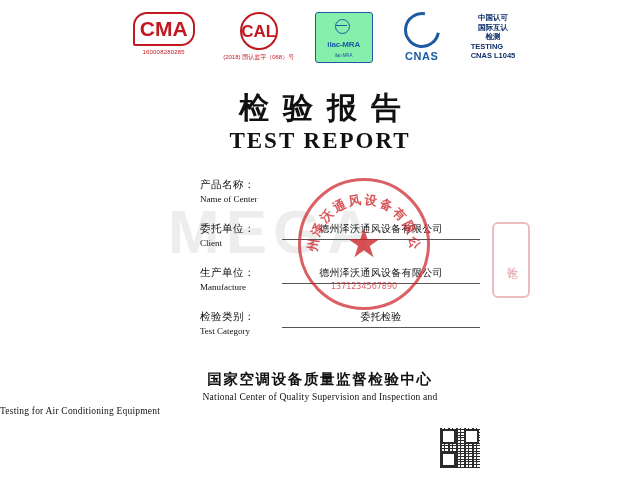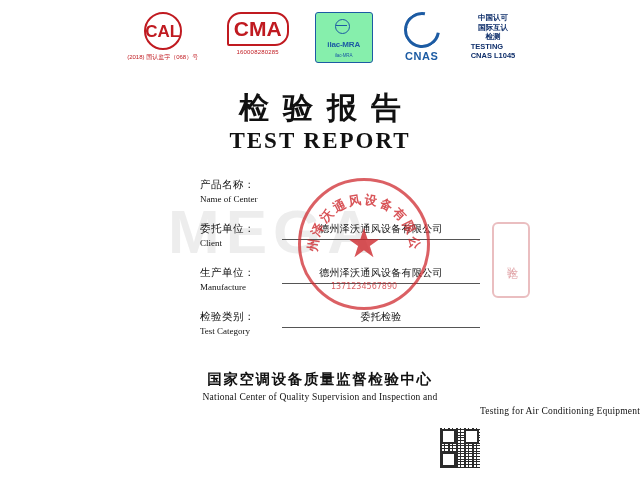--- a/index.html
+++ b/index.html
@@ -287,21 +287,21 @@
     font-family: "Liberation Serif", serif;
     font-size: 9.5px;
     letter-spacing: 0.2px;
     color: #111;
   }
   .org-en2 {
     position: absolute;
     top: 406px;
     left: 0;
     width: 640px;
-    text-align: right;
+    text-align: left;
     font-family: "Liberation Serif", serif;
     font-size: 9.5px;
     letter-spacing: 0.2px;
     color: #111;
   }
 
   
   .watermark {
     position: absolute;
     top: 196px;
@@ -407,30 +407,30 @@
   .qr .c2 { right: 1px; top: 1px; }
   .qr .c3 { left: 1px;  bottom: 1px; }
 </style>
 </head>
 <body>
 
 <div id="page">
 
   <div class="logo-row">
 
+    <div class="logo-block cma">
+      <div class="mark">CMA</div>
+      <div class="code">160008280285</div>
+    </div>
+
     <div class="logo-block cal">
       <div class="circle">
         <span>CAL</span>
       </div>
       <div class="code">(2018)  国认监字（068）号</div>
-    </div>
-
-    <div class="logo-block cma">
-      <div class="mark">CMA</div>
-      <div class="code">160008280285</div>
     </div>
 
     <div class="logo-block ilac">
       <div class="box">
         <span class="globe"></span>
         <span class="txt">ilac-MRA</span>
         <div class="sub">ilac-MRA</div>
       </div>
     </div>
 

